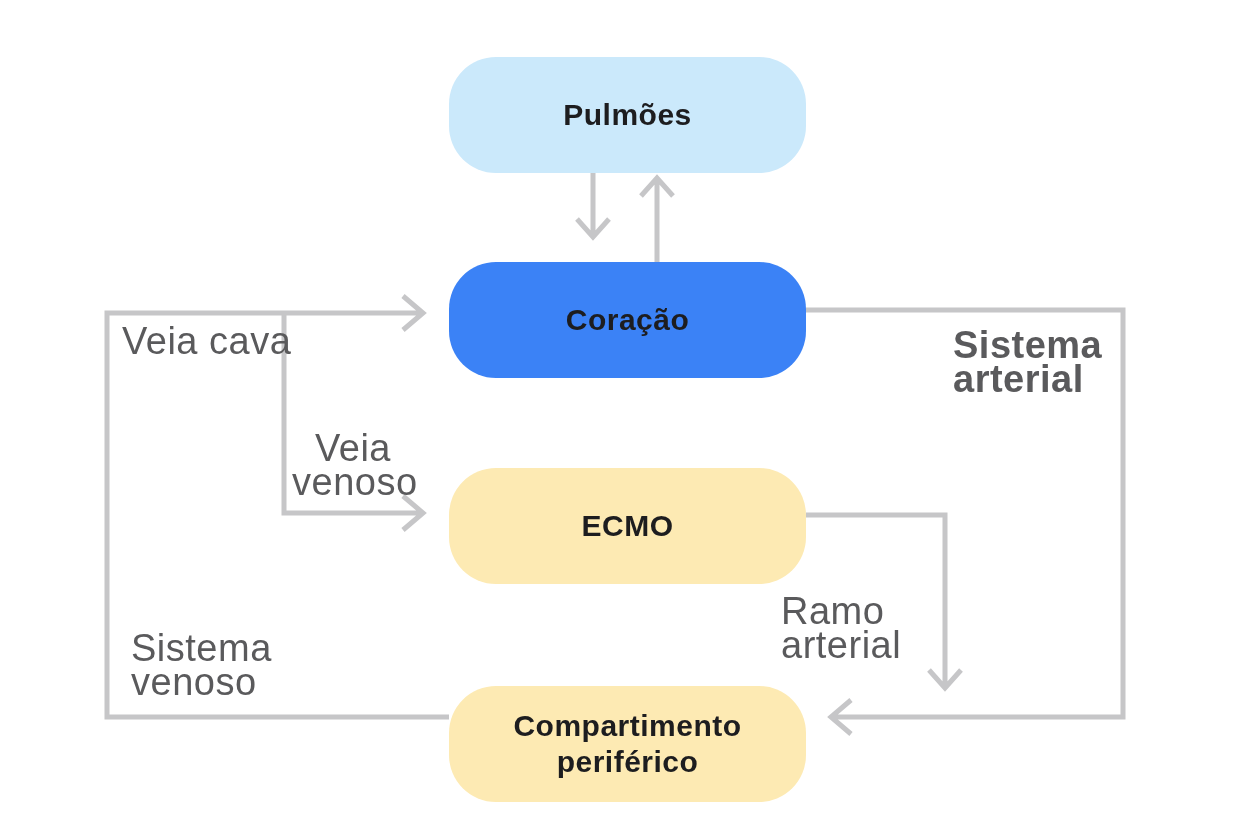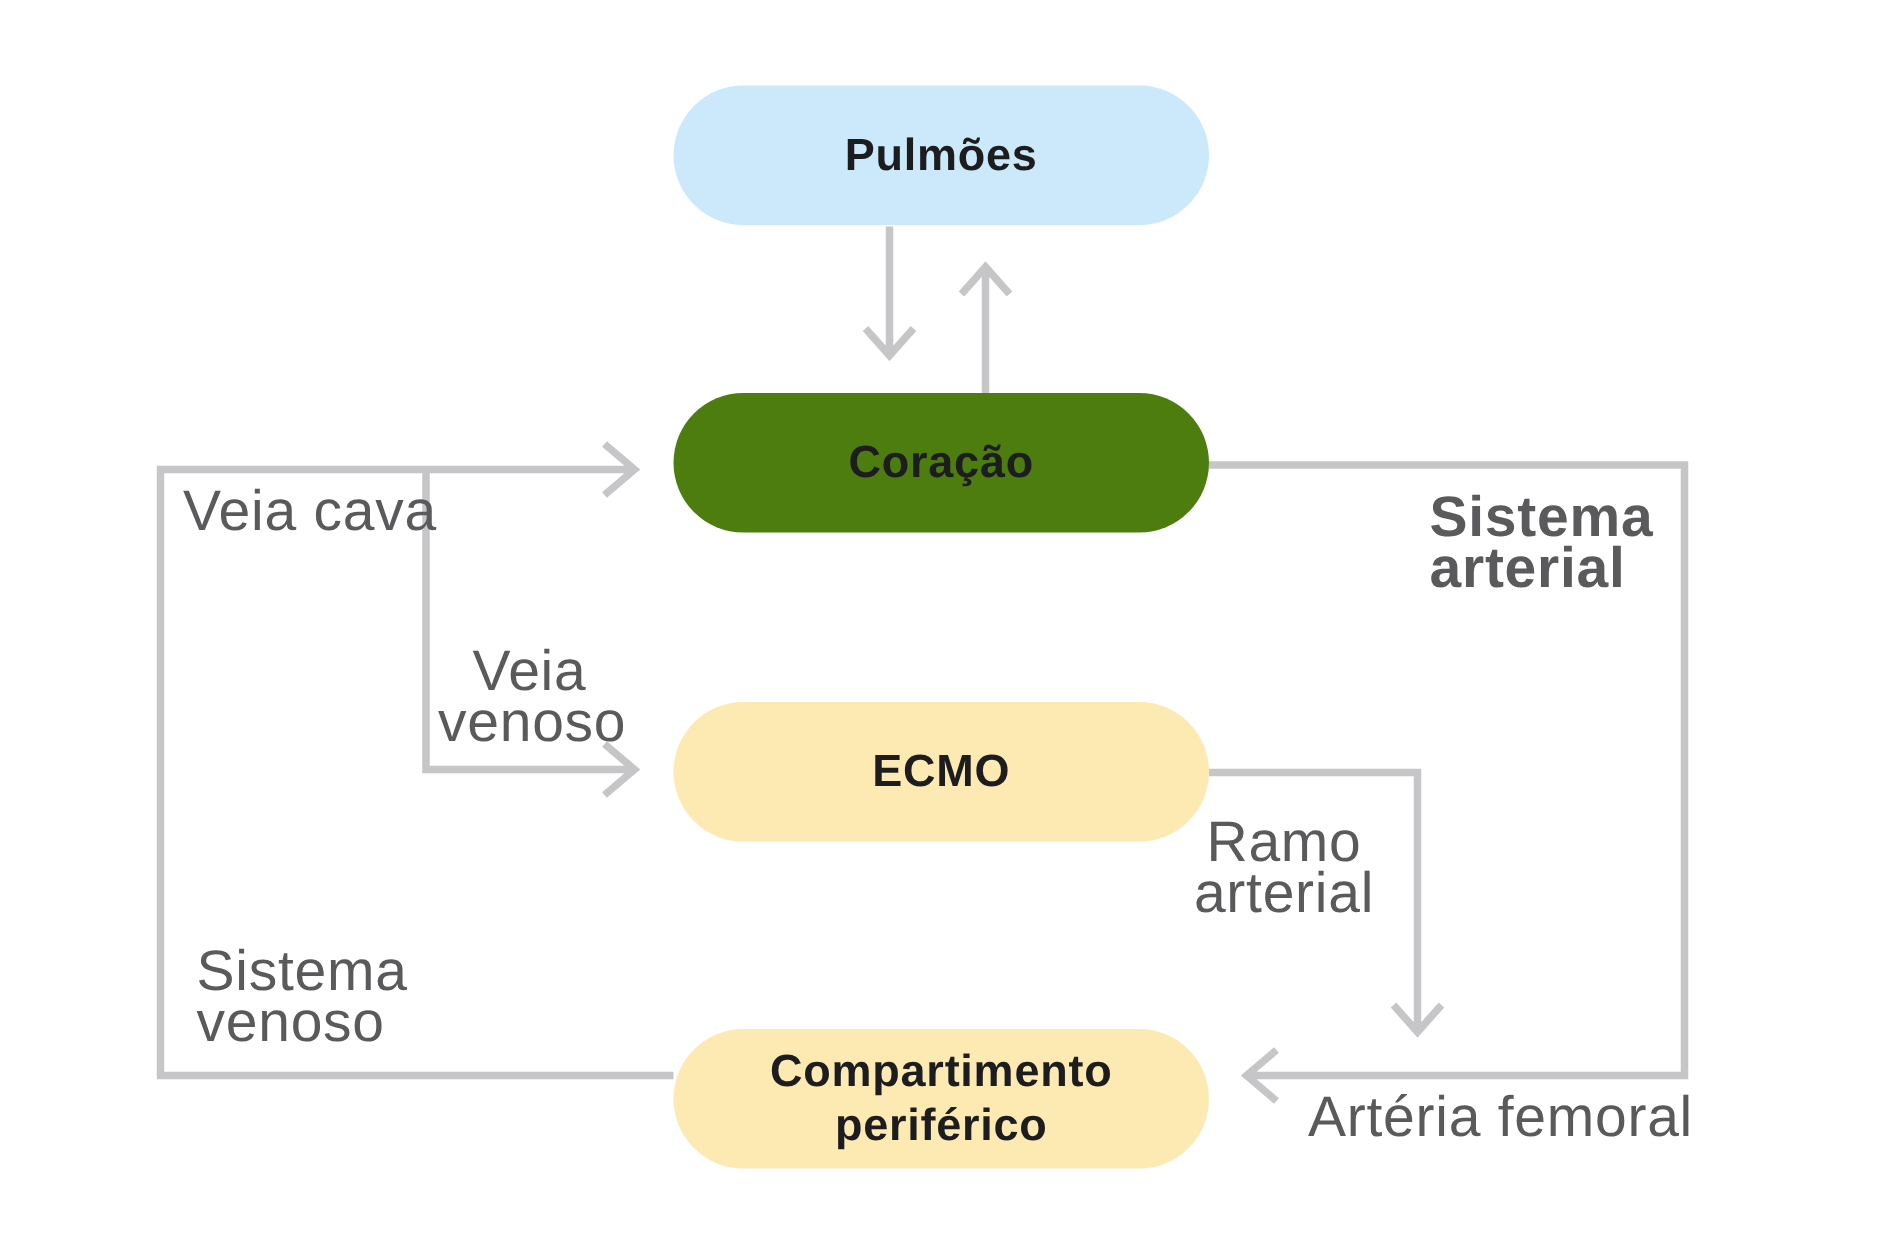--- a/index.html
+++ b/index.html
@@ -26,21 +26,21 @@
     fill: none;
     stroke: #c6c6c8;
     stroke-width: 5;
     stroke-linecap: butt;
     stroke-linejoin: miter;
   }
   .node {
     position: absolute;
     left: 449px;
     width: 357px;
-    height: 93px;
+    height: 116px;
     border-radius: 47px;
     display: flex;
     align-items: center;
     justify-content: center;
     text-align: center;
     font-size: 30px;
     font-weight: bold;
     color: #1d1d1f;
     letter-spacing: 0.5px;
     line-height: 36px;
@@ -56,21 +56,21 @@
     position: absolute;
     font-size: 38px;
     line-height: 34px;
     color: #5a5a5c;
     letter-spacing: 0.5px;
     white-space: normal;
   }
   #label-veia-cava       { left: 122px; top: 324px; white-space: nowrap; }
   #label-ramo-venoso     { left: 292px; top: 431px; width: 122px; text-align: center; }
   #label-sistema-arterial{ left: 953px; top: 328px; width: 150px; text-align: left; font-weight: bold; }
-  #label-ramo-arterial   { left: 781px; top: 545px; width: 150px; text-align: center; }
+  #label-ramo-arterial   { left: 781px; top: 594px; width: 150px; text-align: left; }
   #label-sistema-nervoso { left: 131px; top: 631px; width: 150px; text-align: left; }
   #label-arteria-femoral { left: 872px; top: 728px; white-space: nowrap; }
 </style>
 </head>
 <body>
 
 <div class="canvas">
 
   <svg class="edges" viewBox="0 0 1255 838" aria-hidden="true">
 
@@ -82,31 +82,30 @@
 
     <path d="M284 315 L284 513 L420 513 M403 496 L423 513 L403 530"></path>
 
     <path d="M806 310 L1123 310 L1123 717 L833 717 M851 700 L831 717 L851 734"></path>
 
     <path d="M806 515 L945 515 L945 687 M929 670 L945 688 L961 670"></path>
   </svg>
 
   <div class="node" id="node-pulmoes" style="background-color: rgb(203, 233, 251);">Pulmões</div>
 
-  <div class="node" id="node-coracao" style="background-color: #4d7c0f;">Coração</div>
+  <div class="node" id="node-coracao" style="background-color: #3b82f6;">Coração</div>
 
   <div class="node" id="node-ecmo" style="background-color: rgb(253, 234, 179);">ECMO</div>
 
   <div class="node" id="node-compartimento" style="background-color: rgb(253, 234, 179);">Compartimento periférico</div>
 
   <div class="edge-label" id="label-veia-cava">Veia cava</div>
 
   <div class="edge-label" id="label-ramo-venoso">Veia venoso</div>
 
   <div class="edge-label" id="label-sistema-arterial">Sistema arterial</div>
 
   <div class="edge-label" id="label-ramo-arterial">Ramo arterial</div>
 
   <div class="edge-label" id="label-sistema-nervoso">Sistema venoso</div>
 
-  <div class="edge-label" id="label-arteria-femoral">Artéria femoral</div>
 
 </div>
 
 </body></html>

